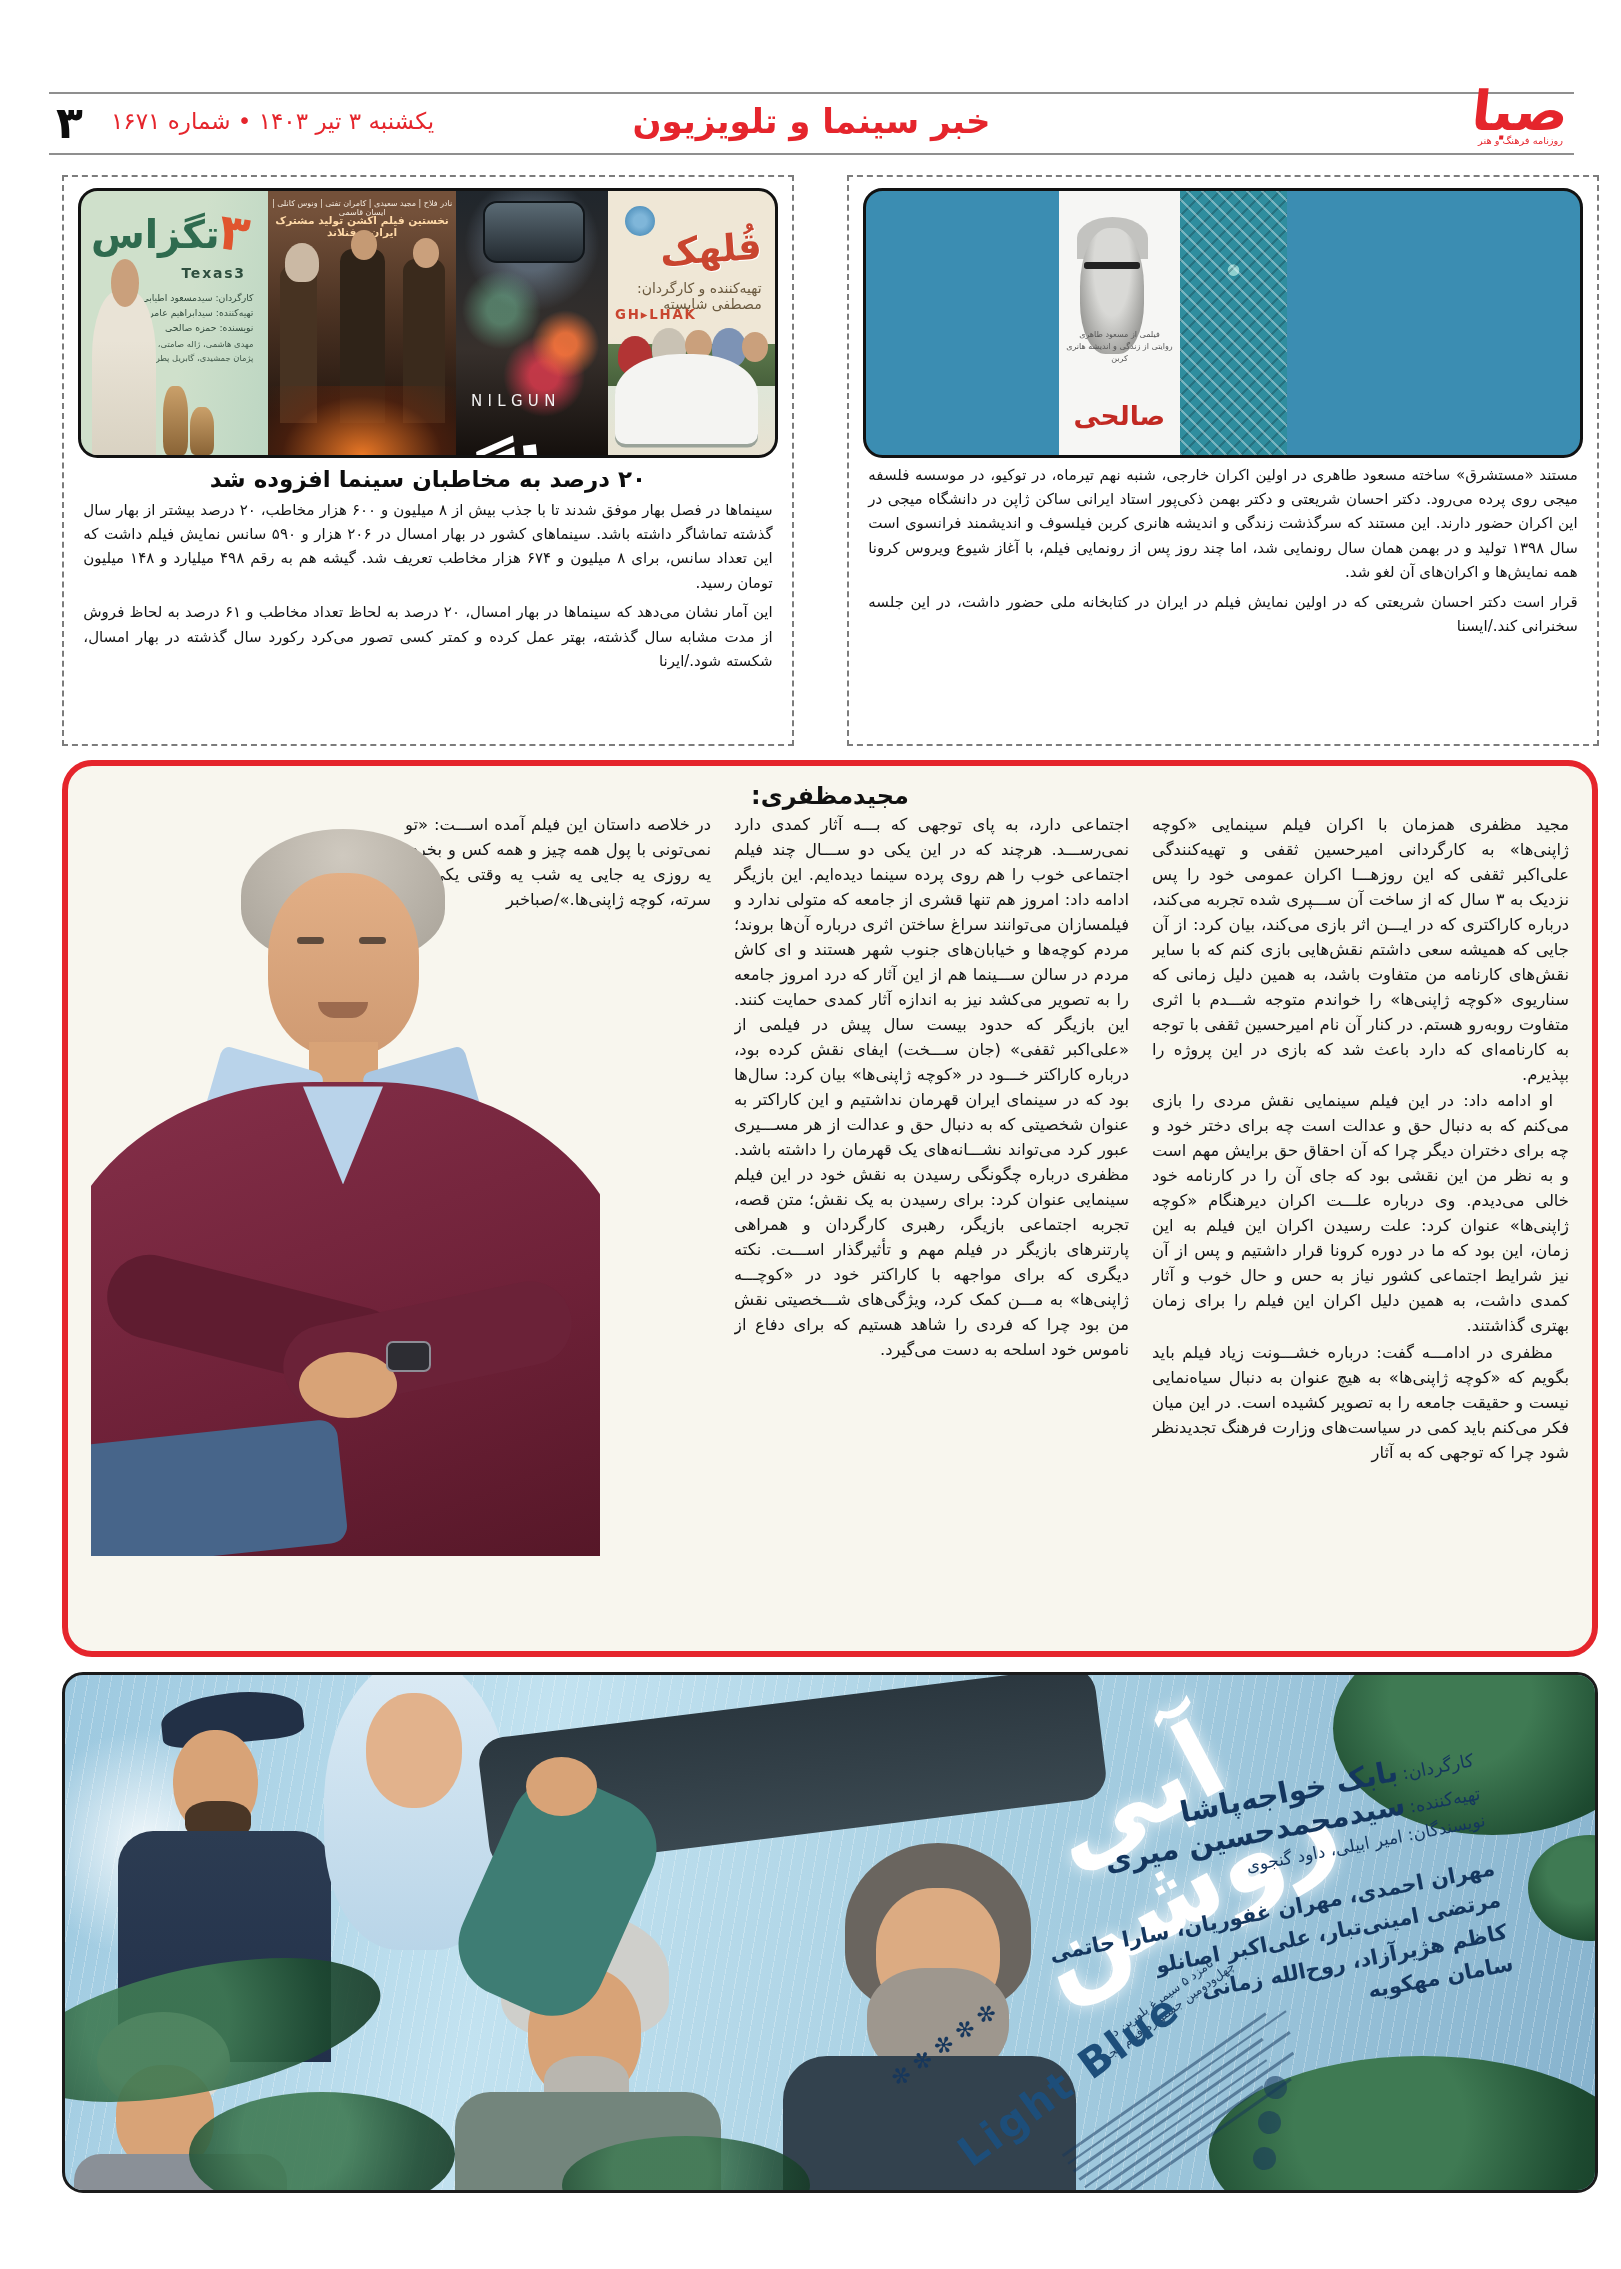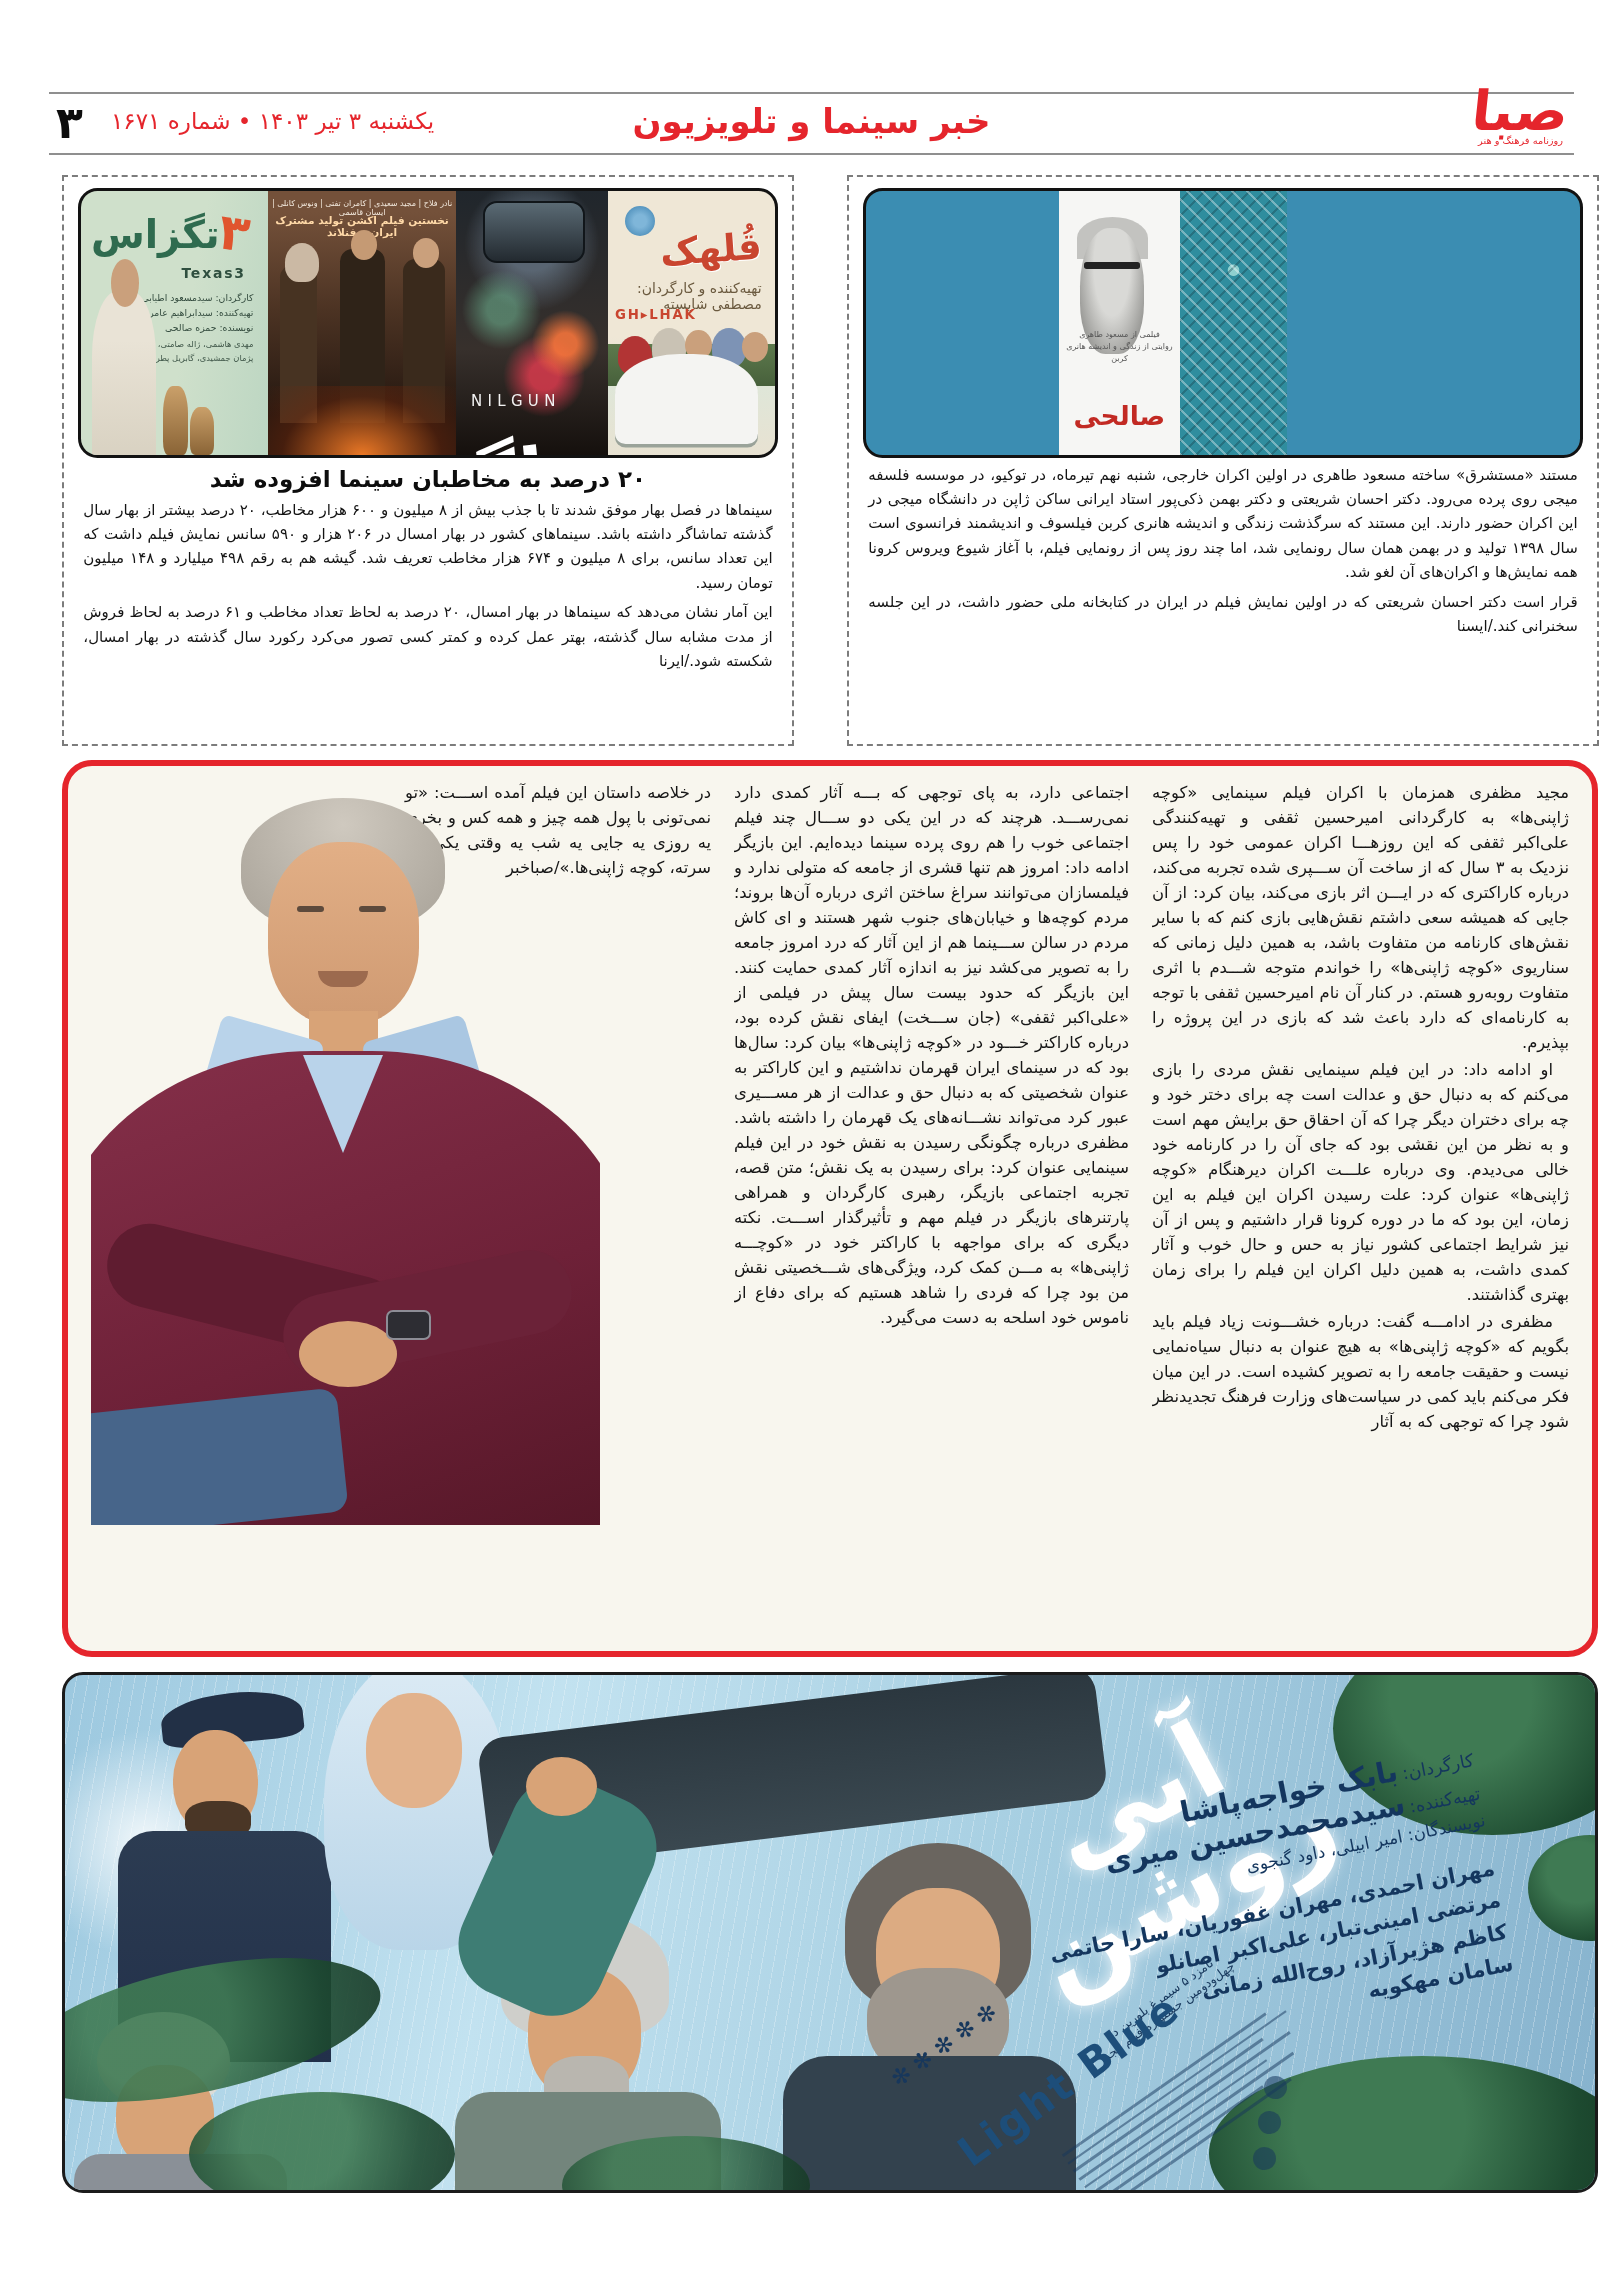--- a/index.html
+++ b/index.html
@@ -208,20 +208,21 @@
         <div class="bust" style="left:44%;bottom:0;"></div>
         <div class="bust" style="left:58%;bottom:0;height:18%;"></div>
       </div>
     </div>
     <h2>۲۰ درصد به مخاطبان سینما افزوده شد</h2>
     <p>سینماها در فصل بهار موفق شدند تا با جذب بیش از ۸ میلیون و ۶۰۰ هزار مخاطب، ۲۰ درصد بیشتر از بهار سال گذشته تماشاگر داشته باشد. سینماهای کشور در بهار امسال در ۲۰۶ هزار و ۵۹۰ سانس نمایش فیلم داشت که این تعداد سانس، برای ۸ میلیون و ۶۷۴ هزار مخاطب تعریف شد. گیشه هم به رقم ۴۹۸ میلیارد و ۱۴۸ میلیون تومان رسید.</p>
     <p>این آمار نشان می‌دهد که سینماها در بهار امسال، ۲۰ درصد به لحاظ تعداد مخاطب و ۶۱ درصد به لحاظ فروش از مدت مشابه سال گذشته، بهتر عمل کرده و کمتر کسی تصور می‌کرد رکورد سال گذشته در بهار امسال، شکسته شود./ایرنا</p>
   </div>
 
   <div id="article">
+    <div id="kicker">مجیدمظفری:</div>
     <div id="cols">
       <div class="col" id="c1">
         <p>مجید مظفری همزمان با اکران فیلم سینمایی «کوچه ژاپنی‌ها» به کارگردانی امیرحسین ثقفی و تهیه‌کنندگی علی‌اکبر ثقفی که این روزهـــا اکران عمومی خود را پس نزدیک به ۳ سال که از ساخت آن ســـپری شده تجربه می‌کند، درباره کاراکتری که در ایـــن اثر بازی می‌کند، بیان کرد: از آن جایی که همیشه سعی داشتم نقش‌هایی بازی کنم که با سایر نقش‌های کارنامه من متفاوت باشد، به همین دلیل زمانی که سناریوی «کوچه ژاپنی‌ها» را خواندم متوجه شـــدم با اثری متفاوت روبه‌رو هستم. در کنار آن نام امیرحسین ثقفی با توجه به کارنامه‌ای که دارد باعث شد که بازی در این پروژه را بپذیرم.</p>
         <p>او ادامه داد: در این فیلم سینمایی نقش مردی را بازی می‌کنم که به دنبال حق و عدالت است چه برای دختر خود و چه برای دختران دیگر چرا که آن احقاق حق برایش مهم است و به نظر من این نقشی بود که جای آن را در کارنامه خود خالی می‌دیدم. وی درباره علـــت اکران دیرهنگام «کوچه ژاپنی‌ها» عنوان کرد: علت رسیدن اکران این فیلم به این زمان، این بود که ما در دوره کرونا قرار داشتیم و پس از آن نیز شرایط اجتماعی کشور نیاز به حس و حال خوب و آثار کمدی داشت، به همین دلیل اکران این فیلم را برای زمان بهتری گذاشتند.</p>
         <p>مظفری در ادامـــه گفت: درباره خشـــونت زیاد فیلم باید بگویم که «کوچه ژاپنی‌ها» به هیچ عنوان به دنبال سیاه‌نمایی نیست و حقیقت جامعه را به تصویر کشیده است. در این میان فکر می‌کنم باید کمی در سیاست‌های وزارت فرهنگ تجدیدنظر شود چرا که توجهی که به آثار</p>
       </div>
       <div class="col" id="c2">
         <p>اجتماعی دارد، به پای توجهی که بـــه آثار کمدی دارد نمی‌رســـد. هرچند که در این یکی دو ســـال چند فیلم اجتماعی خوب را هم روی پرده سینما دیده‌ایم. این بازیگر ادامه داد: امروز هم تنها قشری از جامعه که متولی ندارد و فیلمسازان می‌توانند سراغ ساختن اثری درباره آن‌ها بروند؛ مردم کوچه‌ها و خیابان‌های جنوب شهر هستند و ای کاش مردم در سالن ســـینما هم از این آثار که درد امروز جامعه را به تصویر می‌کشد نیز به اندازه آثار کمدی حمایت کنند. این بازیگر که حدود بیست سال پیش در فیلمی از «علی‌اکبر ثقفی» (جان ســـخت) ایفای نقش کرده بود، درباره کاراکتر خـــود در «کوچه ژاپنی‌ها» بیان کرد: سال‌ها بود که در سینمای ایران قهرمان نداشتیم و این کاراکتر به عنوان شخصیتی که به دنبال حق و عدالت از هر مســـیری عبور کرد می‌تواند نشـــانه‌های یک قهرمان را داشته باشد. مظفری درباره چگونگی رسیدن به نقش خود در این فیلم سینمایی عنوان کرد: برای رسیدن به یک نقش؛ متن قصه، تجربه اجتماعی بازیگر، رهبری کارگردان و همراهی پارتنرهای بازیگر در فیلم مهم و تأثیرگذار اســـت. نکته دیگری که برای مواجهه با کاراکتر خود در «کوچـــه ژاپنی‌ها» به مـــن کمک کرد، ویژگی‌های شـــخصیتی نقش من بود چرا که فردی را شاهد هستیم که برای دفاع از ناموس خود اسلحه به دست می‌گیرد.</p>
       </div>
       <div class="col" id="c3">

